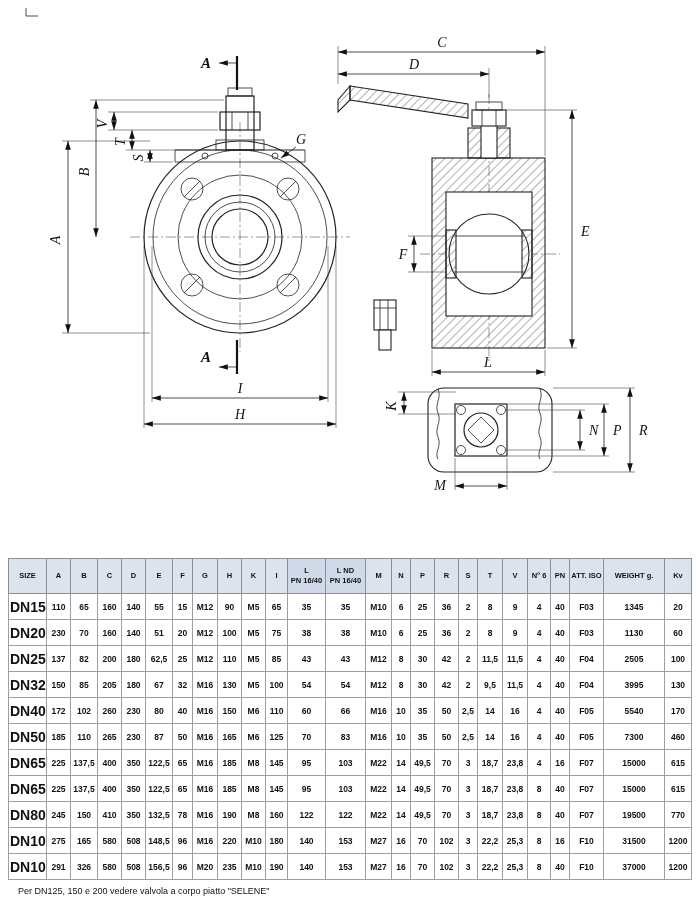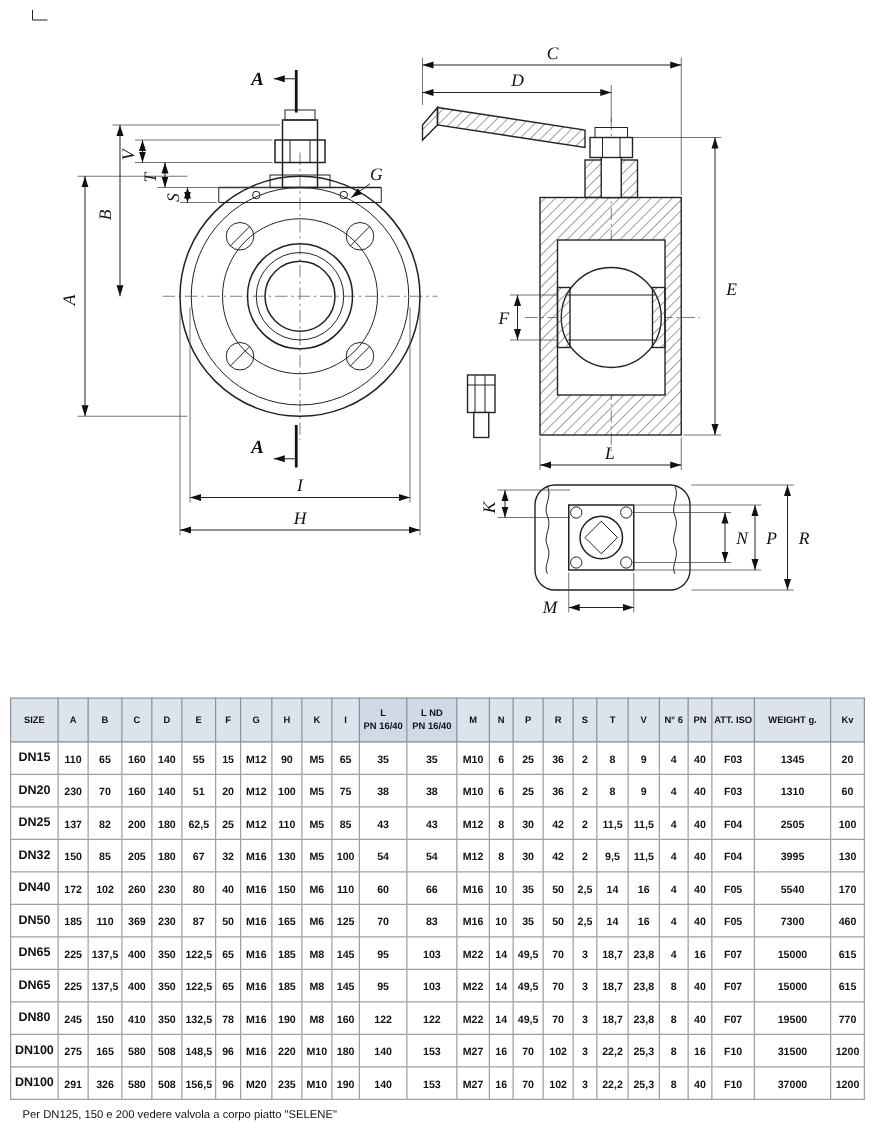--- a/index.html
+++ b/index.html
@@ -20,21 +20,21 @@
   svg text.section-label{font-family:"Liberation Serif",serif;font-style:italic;font-weight:bold;font-size:15px;fill:#111;}
 
   
   .table-wrap{padding:10px 8px 0 8px;}
   table.dims{border-collapse:collapse;table-layout:fixed;width:684px;border:1.5px solid #777;}
   table.dims th{background:#dde3ec;border:1px solid #8a8f98;font-size:7.5px;font-weight:bold;
     padding:2px 0;white-space:pre-line;line-height:1.3;height:30px;vertical-align:middle;text-align:center;color:#111;}
   table.dims th.l-col{background:#cfd9e8;}
   table.dims td{border:1px solid #9aa0a8;text-align:center;font-size:8.5px;font-weight:bold;
     height:23px;color:#111;overflow:hidden;}
-  table.dims td.size-cell{font-size:10px;}
+  table.dims td.size-cell{font-size:14px;}
   .footer-note{font-size:9px;font-weight:normal;color:#111;margin:6px 0 0 10px;}
 </style>
 </head>
 <body>
 
 <div class="page">
 
   <div class="drawing-wrap">
     <svg width="700" height="548" viewBox="0 0 700 548">
       <defs>
@@ -391,21 +391,21 @@
             <td>M10</td>
             <td>6</td>
             <td>25</td>
             <td>36</td>
             <td>2</td>
             <td>8</td>
             <td>9</td>
             <td>4</td>
             <td>40</td>
             <td>F03</td>
-            <td>1310</td>
+            <td>1130</td>
             <td>60</td>
           </tr>
           <tr>
             <td class="size-cell">DN25</td>
             <td>137</td>
             <td>82</td>
             <td>200</td>
             <td>180</td>
             <td>62,5</td>
             <td>25</td>
@@ -479,21 +479,21 @@
             <td>4</td>
             <td>40</td>
             <td>F05</td>
             <td>5540</td>
             <td>170</td>
           </tr>
           <tr>
             <td class="size-cell">DN50</td>
             <td>185</td>
             <td>110</td>
-            <td>369</td>
+            <td>265</td>
             <td>230</td>
             <td>87</td>
             <td>50</td>
             <td>M16</td>
             <td>165</td>
             <td>M6</td>
             <td>125</td>
             <td>70</td>
             <td>83</td>
             <td>M16</td>

